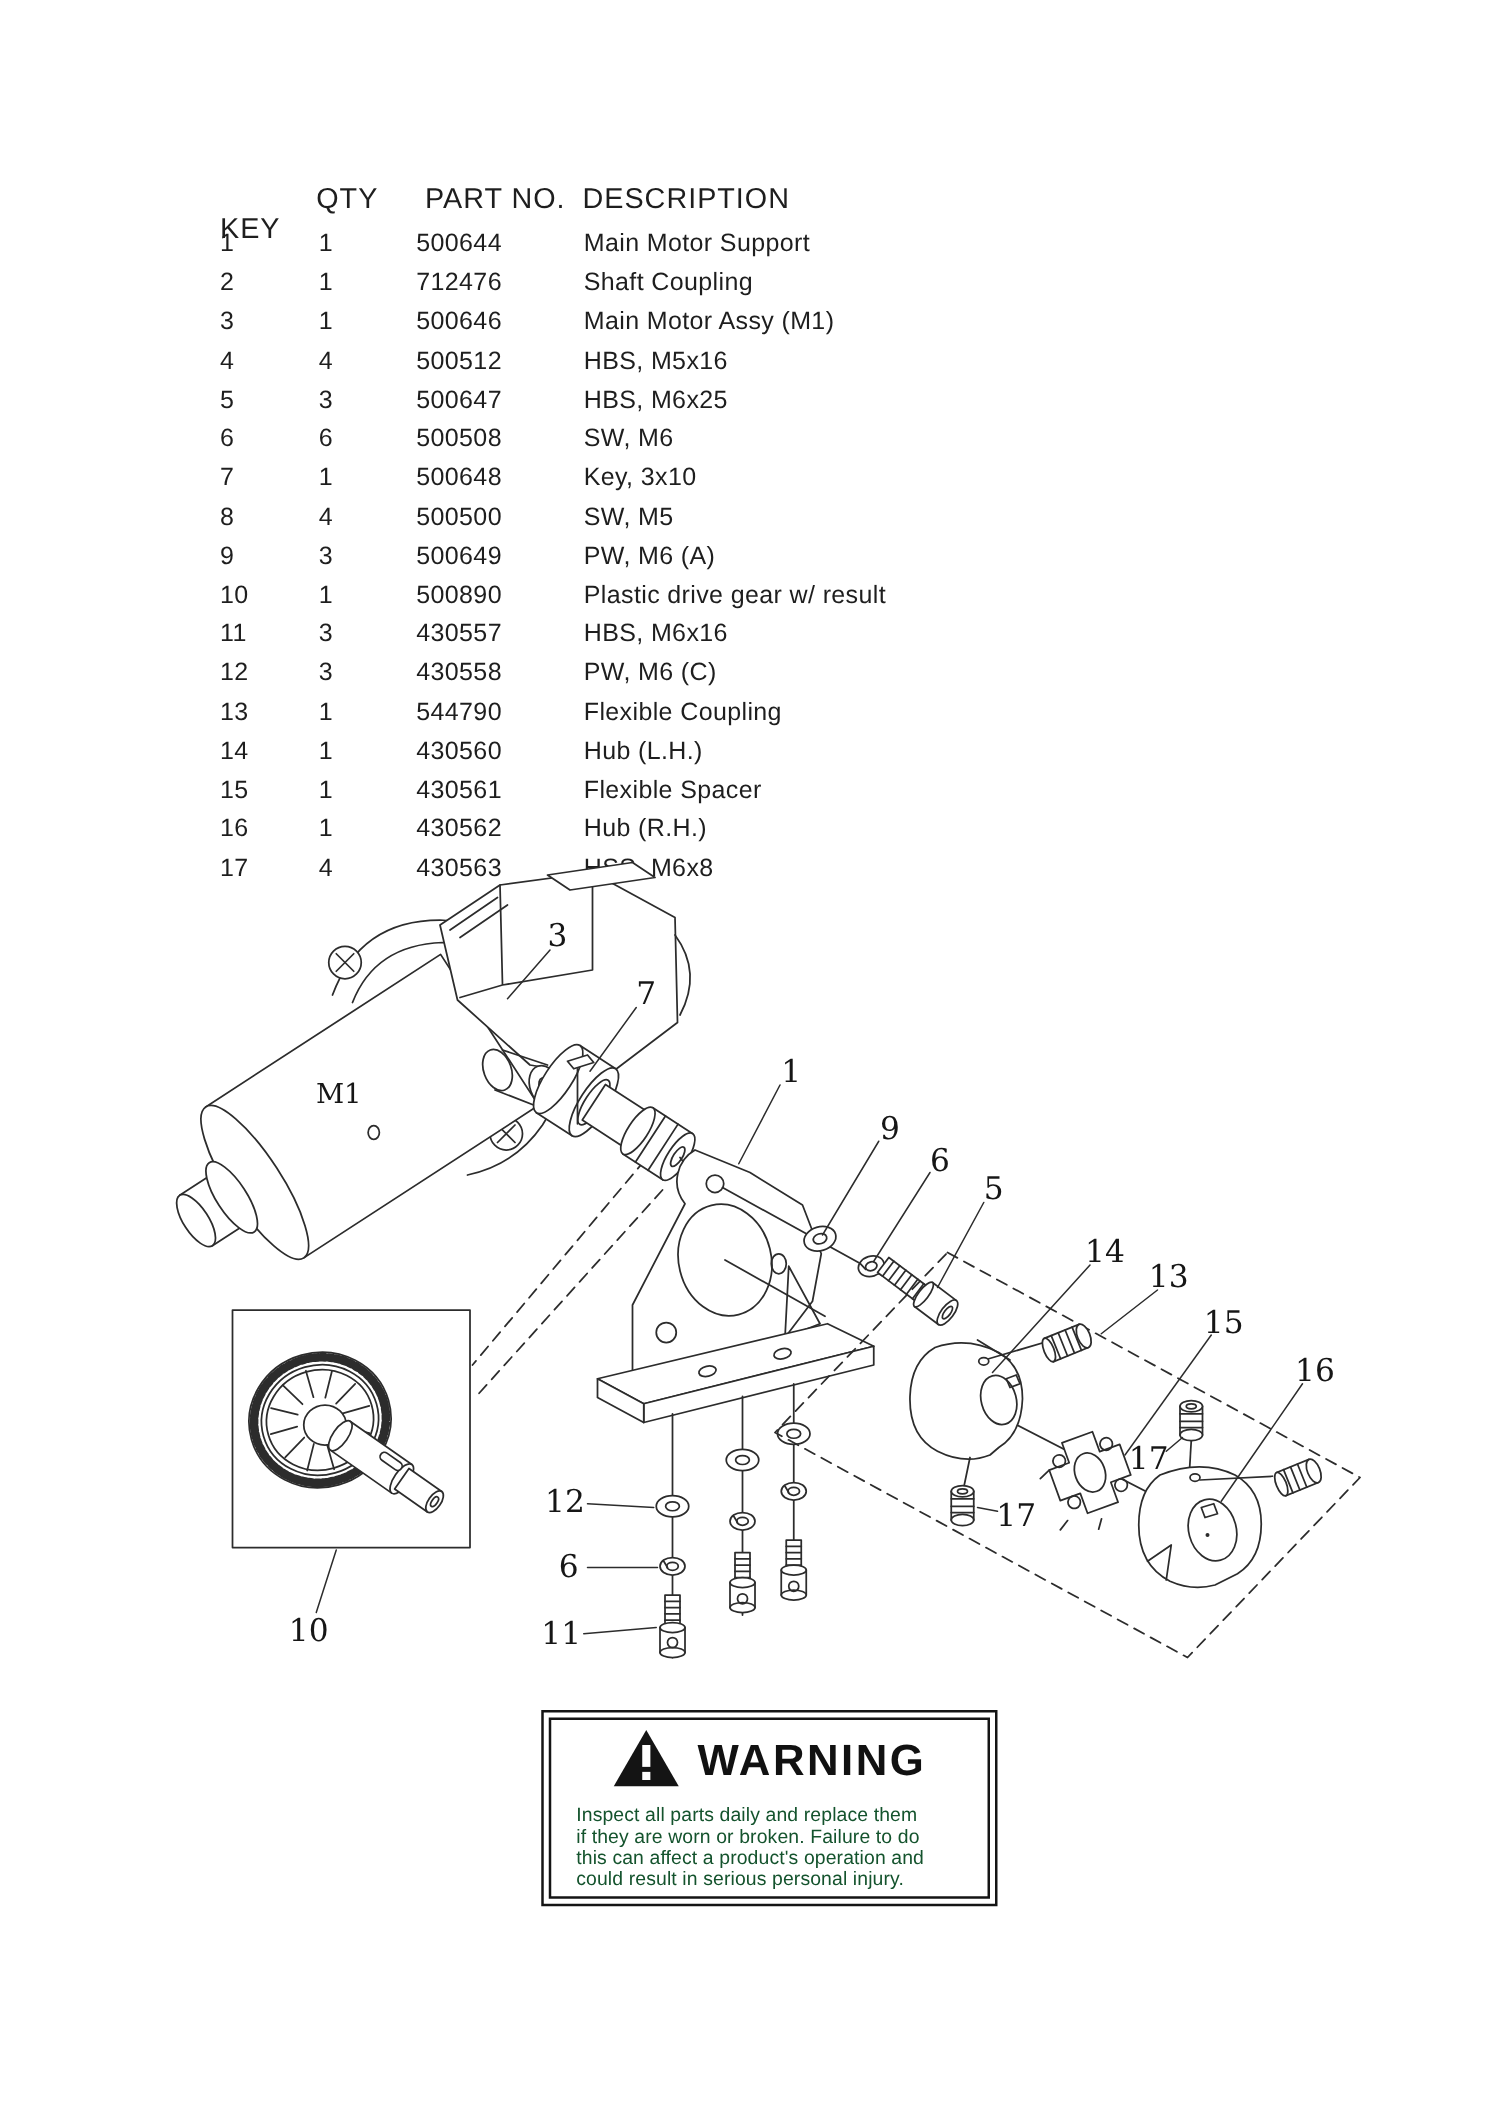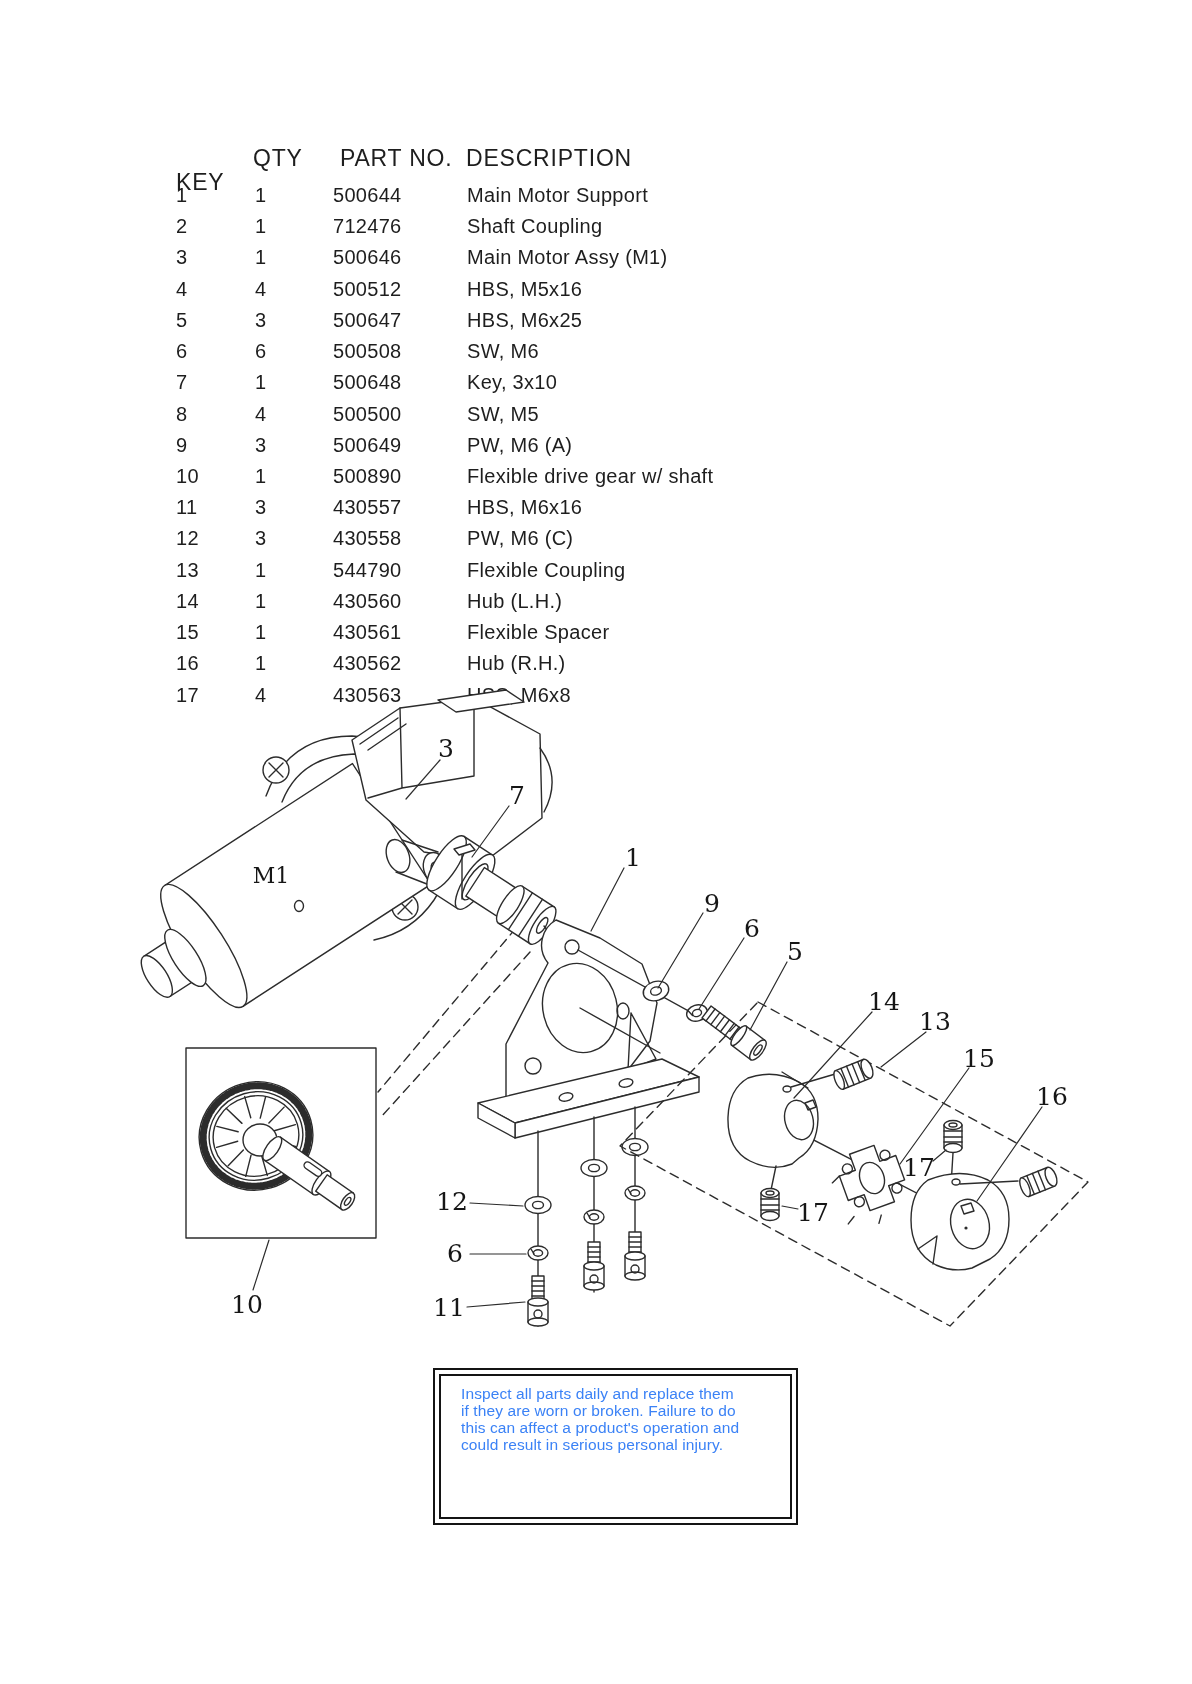--- a/index.html
+++ b/index.html
@@ -23,21 +23,21 @@
   #diagram text.callout { font-family:"DejaVu Serif", serif; font-size:25px; fill:#161616; stroke:none;
              text-anchor:middle; dominant-baseline:middle; }
   #diagram text.mlabel { font-size:22px; }
   .leader { stroke:#2c2c2c; stroke-width:1.2; }
 
   .warnbox { position:absolute; left:433px; top:1368px; width:365px; height:157px;
              border:2px solid #141414; background:#fff; box-sizing:border-box; }
   .warninner { position:absolute; inset:4px; border:2px solid #141414; }
   .w-head { display:flex; align-items:center; justify-content:center; gap:14px; margin-top:7px; }
   .w-title { font-size:35px; font-weight:bold; letter-spacing:2px; color:#111; white-space:nowrap; }
-  .w-body { margin:9px 0 0 20px; font-size:15.5px; line-height:17px; color:#3b82f6; letter-spacing:0.1px; }
+  .w-body { margin:9px 0 0 20px; font-size:15.5px; line-height:17px; color:#14532d; letter-spacing:0.1px; }
 </style>
 </head>
 <body>
 
 <div class="page">
 
   <div class="thead">
     <span class="h-key">KEY</span>
     <span class="h-qty">QTY</span>
     <span class="h-part">PART NO.</span>
@@ -95,21 +95,21 @@
       <div class="trow" style="top: 249.76px;">
         <span class="c-key">9</span>
         <span class="c-qty">3</span>
         <span class="c-part">500649</span>
         <span class="c-desc">PW, M6 (A)</span>
       </div>
       <div class="trow" style="top: 280.98px;">
         <span class="c-key">10</span>
         <span class="c-qty">1</span>
         <span class="c-part">500890</span>
-        <span class="c-desc">Flexible drive gear w/ shaft</span>
+        <span class="c-desc">Plastic drive gear w/ result</span>
       </div>
       <div class="trow" style="top: 312.2px;">
         <span class="c-key">11</span>
         <span class="c-qty">3</span>
         <span class="c-part">430557</span>
         <span class="c-desc">HBS, M6x16</span>
       </div>
       <div class="trow" style="top: 343.42px;">
         <span class="c-key">12</span>
         <span class="c-qty">3</span>
@@ -376,20 +376,30 @@
         <text x="455" y="1253" class="callout" dy="0.08em">6</text>
         <line x1="467" y1="1307" x2="525" y2="1302" class="leader"></line>
         <text x="449" y="1307" class="callout" dy="0.08em">11</text>
         <line x1="253" y1="1290" x2="269" y2="1240" class="leader"></line>
         <text x="247" y="1304" class="callout" dy="0.08em">10</text>
       </g>
   </svg>
 
   <div class="warnbox">
     <div class="warninner">
+      <div class="w-head">
+        <span>
+          <svg width="54" height="47" viewBox="0 0 54 47">
+            <path d="M27 1 L53 46 L1 46 Z" fill="#141414"></path>
+            <rect x="23.8" y="13" width="6.5" height="17.5" fill="#ffffff"></rect>
+            <rect x="23.8" y="34.5" width="6.5" height="6.5" fill="#ffffff"></rect>
+          </svg>
+        </span>
+        <span class="w-title">WARNING</span>
+      </div>
       <div class="w-body">
           <div>Inspect all parts daily and replace them</div>
           <div>if they are worn or broken. Failure to do</div>
           <div>this can affect a product's operation and</div>
           <div>could result in serious personal injury.</div>
         </div>
     </div>
   </div>
 
 </div>

